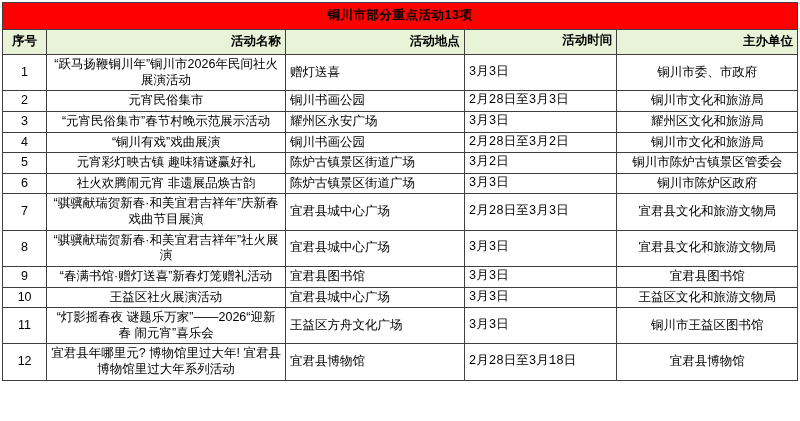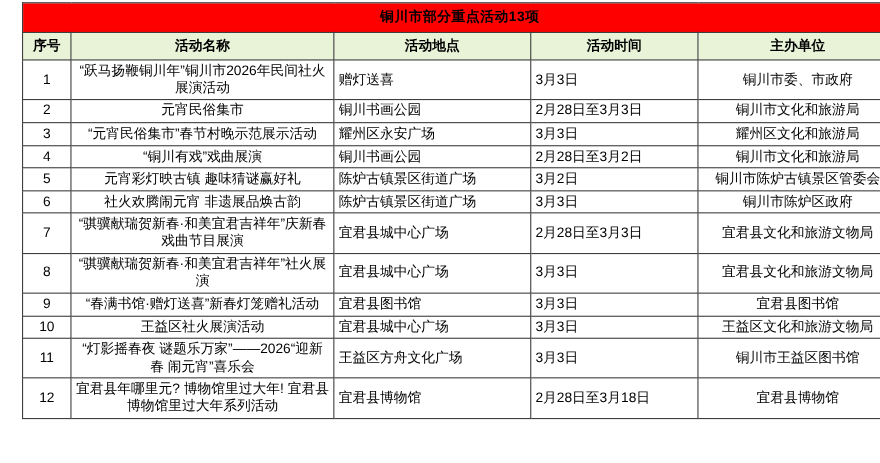--- a/index.html
+++ b/index.html
@@ -9,21 +9,21 @@
   }
   body {
     width: 800px;
     height: 421px;
     font-family: "Liberation Sans", sans-serif;
     overflow: hidden;
   }
   .doc {
     width: 800px;
     box-sizing: border-box;
-    padding: 2px 2px 0 20px;
+    padding: 2px 2px 0 2px;
   }
   table.activity-table {
     border-collapse: collapse;
     width: 796px;
     table-layout: fixed;
     margin: 0 auto;
   }
   table.activity-table td,
   table.activity-table th {
     border: 1px solid #3f3f3f;
@@ -40,29 +40,29 @@
     font-size: 15px;
     text-align: center;
     letter-spacing: 0.5px;
     padding: 3px 0 4px 0;
     height: 22px;
   }
   .header-row td {
     background: #e8f3d8;
     color: #0070c0;
     font-weight: bold;
-    text-align: center;
+    text-align: right;
     font-size: 13px;
     height: 20px;
     padding: 2px 0;
   }
   .col-idx { width: 44px; text-align: center; margin-left: 36px; }
   .col-name { width: 238px; text-align: center; }
   .col-place { width: 178px; text-align: left; }
-  .col-time { width: 152px; text-align: left; }
+  .col-time { width: 152px; text-align: left; font-family: Liberation Mono, monospace; }
   .col-org { width: 180px; text-align: center; }
   tbody td.col-idx {
     text-align: center;
   }
   tbody tr td {
     background: #ffffff;
   }
 </style>
 </head>
 <body>

